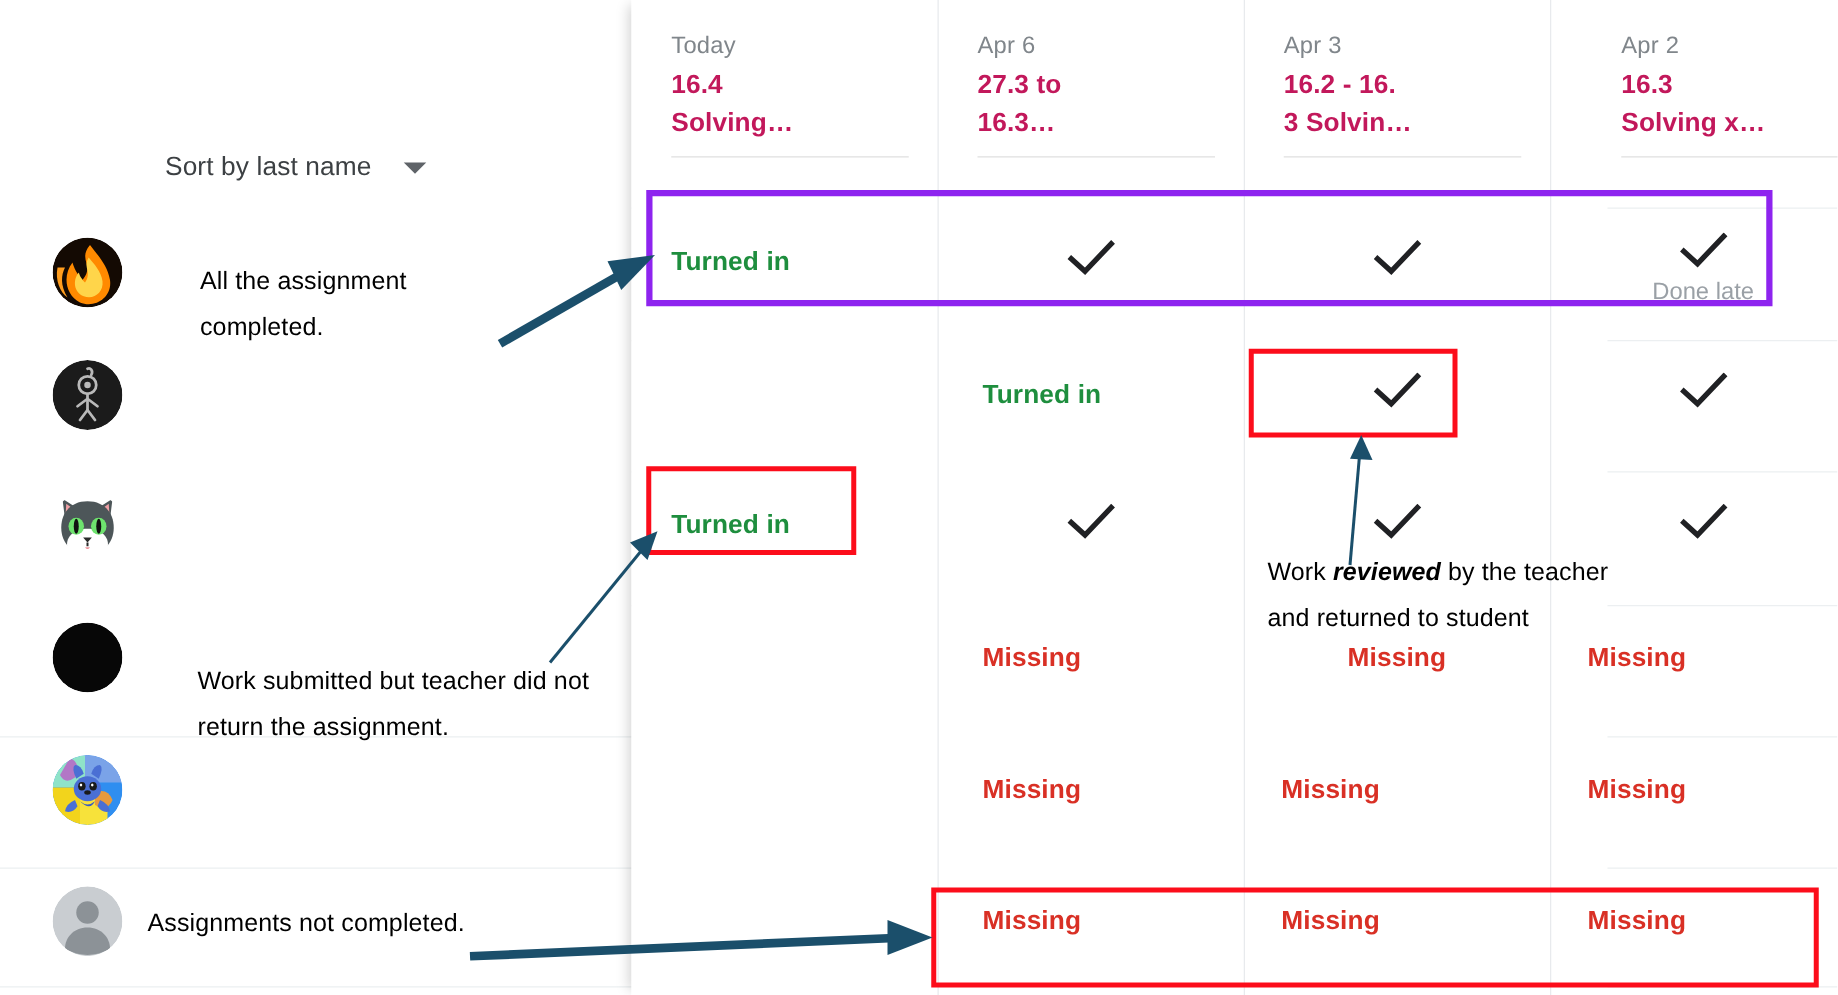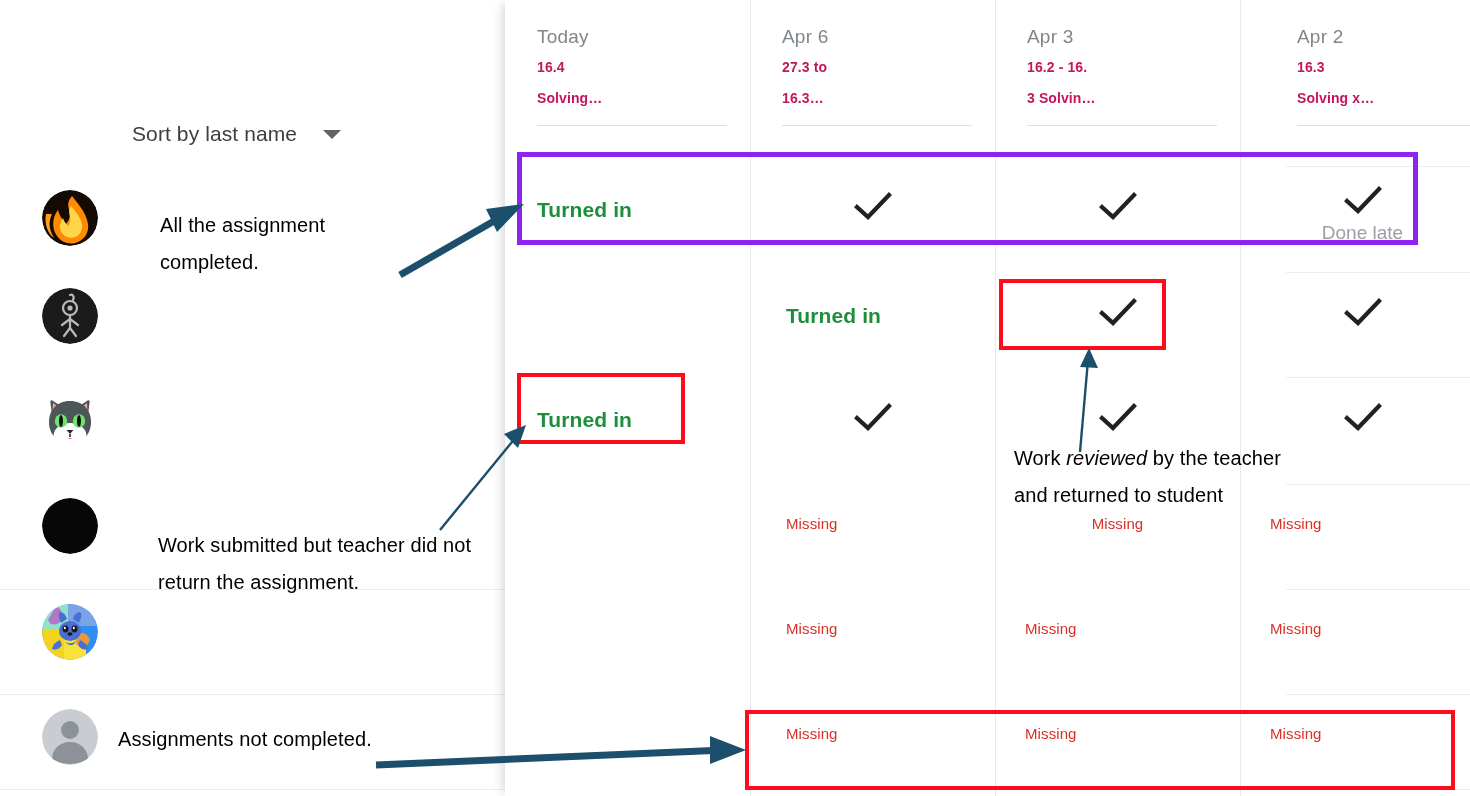--- a/index.html
+++ b/index.html
@@ -29,33 +29,33 @@
     position: absolute; left: 505px; top: 0; width: 781px; height: 796px;
     background: #fff;
     box-shadow: -6px 0 10px -4px rgba(0,0,0,.18);
   }
   .col-div { position: absolute; top: 0; width: 1px; height: 796px; background: #e8eaed; }
 
   .row-div { position: absolute; left: 0; width: 1470px; height: 1px; background: #eceff1; }
 
   .hcell { position: absolute; top: 22px; width: 190px; }
   .hdate { font-size: 19px; color: #80868b; line-height: 30px; letter-spacing: .2px; }
-  .htitle { font-size: 14px; color: #c2185b; font-weight: bold; line-height: 31px; letter-spacing: .1px; }
+  .htitle { font-size: 21px; color: #c2185b; font-weight: bold; line-height: 31px; letter-spacing: .1px; }
   .hrule { margin-top: 11px; width: 190px; height: 1px; background: #e0e0e0; }
 
   .cell { position: absolute; width: 245px; text-align: center; }
   .cell-turned { color: #1e8e3e; font-weight: bold; font-size: 21px; letter-spacing: .1px; }
-  .cell-missing { color: #d93025; font-weight: normal; font-size: 15px; letter-spacing: .1px; }
+  .cell-missing { color: #d93025; font-weight: bold; font-size: 21px; letter-spacing: .1px; }
   .cell-late { color: #9aa0a6; font-size: 19px; margin-top: 2px; }
   .check { display: inline-block; }
   .check svg { display: block; }
 
   
   .anno { position: absolute; font-size: 20px; color: #000; line-height: 37px; letter-spacing: .1px; }
-  .anno b { font-weight: normal; font-style: italic; }
+  .anno b { font-weight: bold; font-style: italic; }
 
   .hl-purple { position: absolute; border: 5px solid #8e24ef; }
   .hl-red    { position: absolute; border: 4px solid #fc0d1b; }
 
   .arrow { position: absolute; }
   .arrow svg { display: block; overflow: visible; }
 </style>
 </head>
 <body>
 

